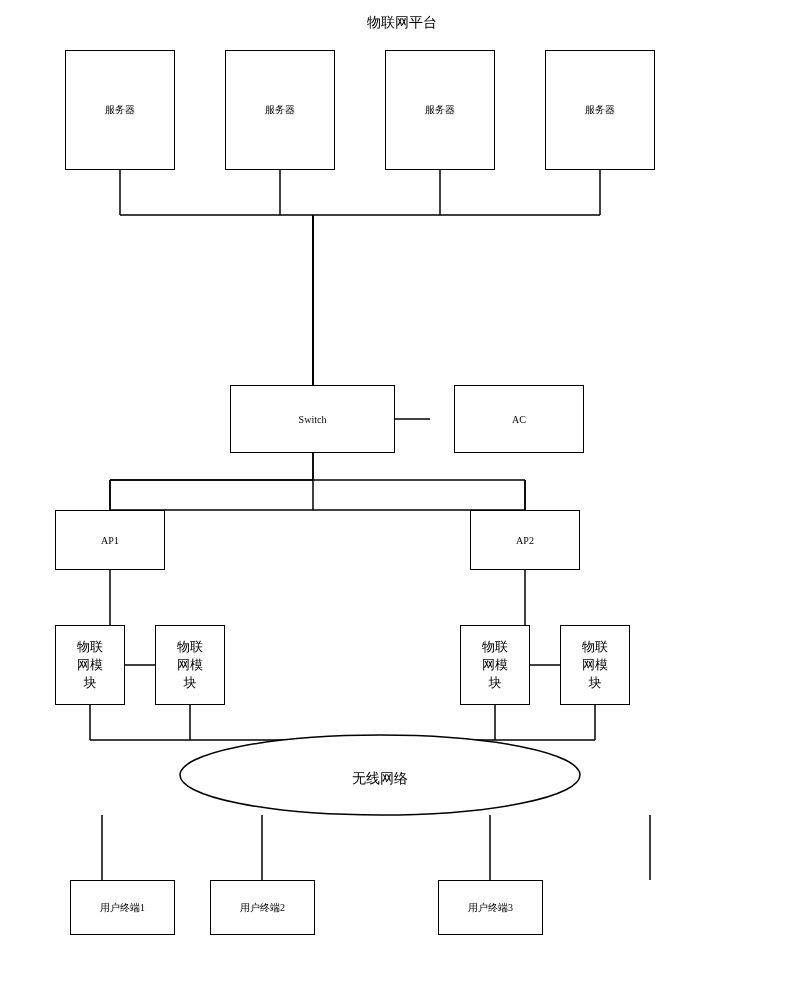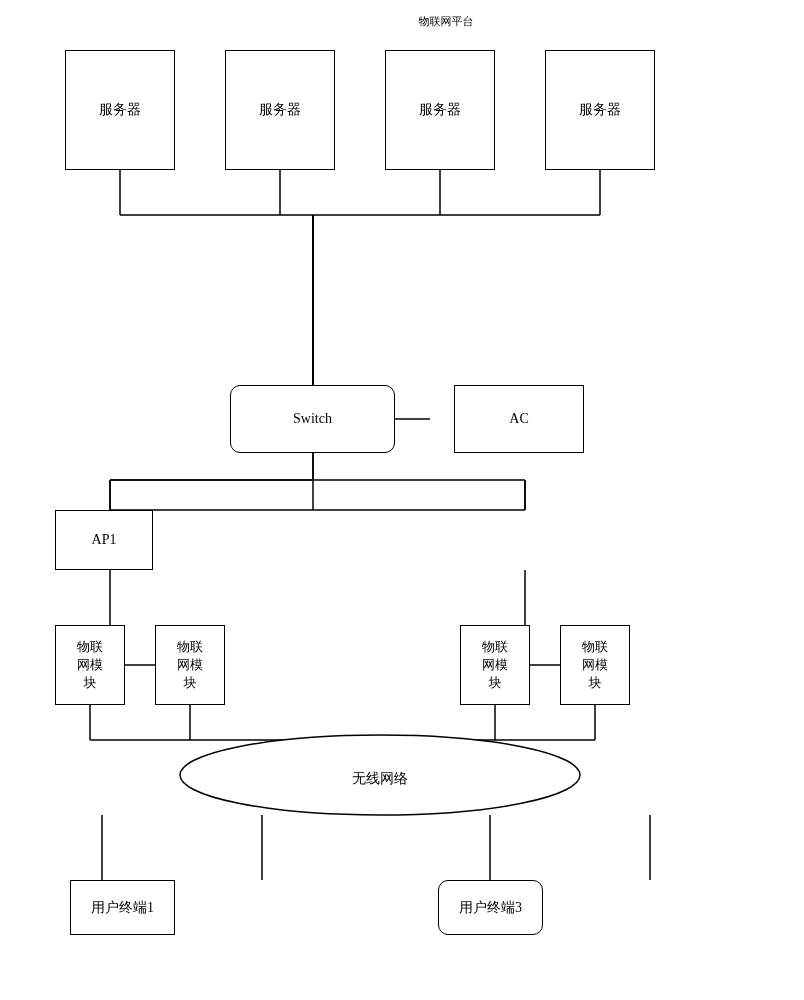--- a/index.html
+++ b/index.html
@@ -18,33 +18,32 @@
       display: flex;
       flex-direction: column;
       align-items: center;
     }
     .node-box {
       border: 1.5px solid #000;
       display: flex;
       align-items: center;
       justify-content: center;
       text-align: center;
-      font-size: 14px;
+      font-size: 10px;
       background: #fff;
       position: absolute;
     }
     
     .title {
       position: absolute;
       top: 14px;
       left: 50%;
       transform: translateX(-50%);
-      font-size: 11px;
+      font-size: 14px;
       white-space: nowrap;
-      margin-left: 44px;
     }
     
     .lines-svg {
       position: absolute;
       top: 0; left: 0;
       width: 804px;
       height: 1000px;
       pointer-events: none;
     }
   </style>
@@ -115,46 +114,52 @@
   <div class="node-box" style="left:225px;top:50px;width:110px;height:120px;">
     <span>服务器</span>
   </div>
   <div class="node-box" style="left:385px;top:50px;width:110px;height:120px;">
     <span>服务器</span>
   </div>
   <div class="node-box" style="left:545px;top:50px;width:110px;height:120px;">
     <span>服务器</span>
   </div>
 
-  <div class="node-box" style="left:230px;top:385px;width:165px;height:68px;border-radius:10px;">
+  <div class="node-box" style="left:230px;top:385px;width:165px;height:68px;">
     <span>Switch</span>
   </div>
 
   <div class="node-box" style="left:430px;top:385px;width:130px;height:68px;margin-left:24px;">
     <span>AC</span>
   </div>
 
-  <div class="node-box" style="left:55px;top:510px;width:98px;height:60px;">
+  <div class="node-box" style="left:55px;top:510px;width:110px;height:60px;">
     <span>AP1</span>
   </div>
 
+  <div class="node-box" style="left:470px;top:510px;width:110px;height:60px;">
+    <span>AP2</span>
+  </div>
 
   <div class="node-box" style="left:55px;top:625px;width:70px;height:80px;font-size:13px;line-height:1.4;">
     <span>物联<br>网模<br>块</span>
   </div>
   <div class="node-box" style="left:155px;top:625px;width:70px;height:80px;font-size:13px;line-height:1.4;">
     <span>物联<br>网模<br>块</span>
   </div>
   <div class="node-box" style="left:460px;top:625px;width:70px;height:80px;font-size:13px;line-height:1.4;">
     <span>物联<br>网模<br>块</span>
   </div>
   <div class="node-box" style="left:560px;top:625px;width:70px;height:80px;font-size:13px;line-height:1.4;">
     <span>物联<br>网模<br>块</span>
   </div>
 
   <div class="node-box" style="left:50px;top:880px;width:105px;height:55px;margin-left:20px;">
     <span>用户终端1</span>
   </div>
-  <div class="node-box" style="left:438px;top:880px;width:105px;height:55px;border-radius:10px;">
+  <div class="node-box" style="left:210px;top:880px;width:105px;height:55px;">
+    <span>用户终端2</span>
+  </div>
+  <div class="node-box" style="left:438px;top:880px;width:105px;height:55px;">
     <span>用户终端3</span>
   </div>
 
 </div>
 
 </body></html>

